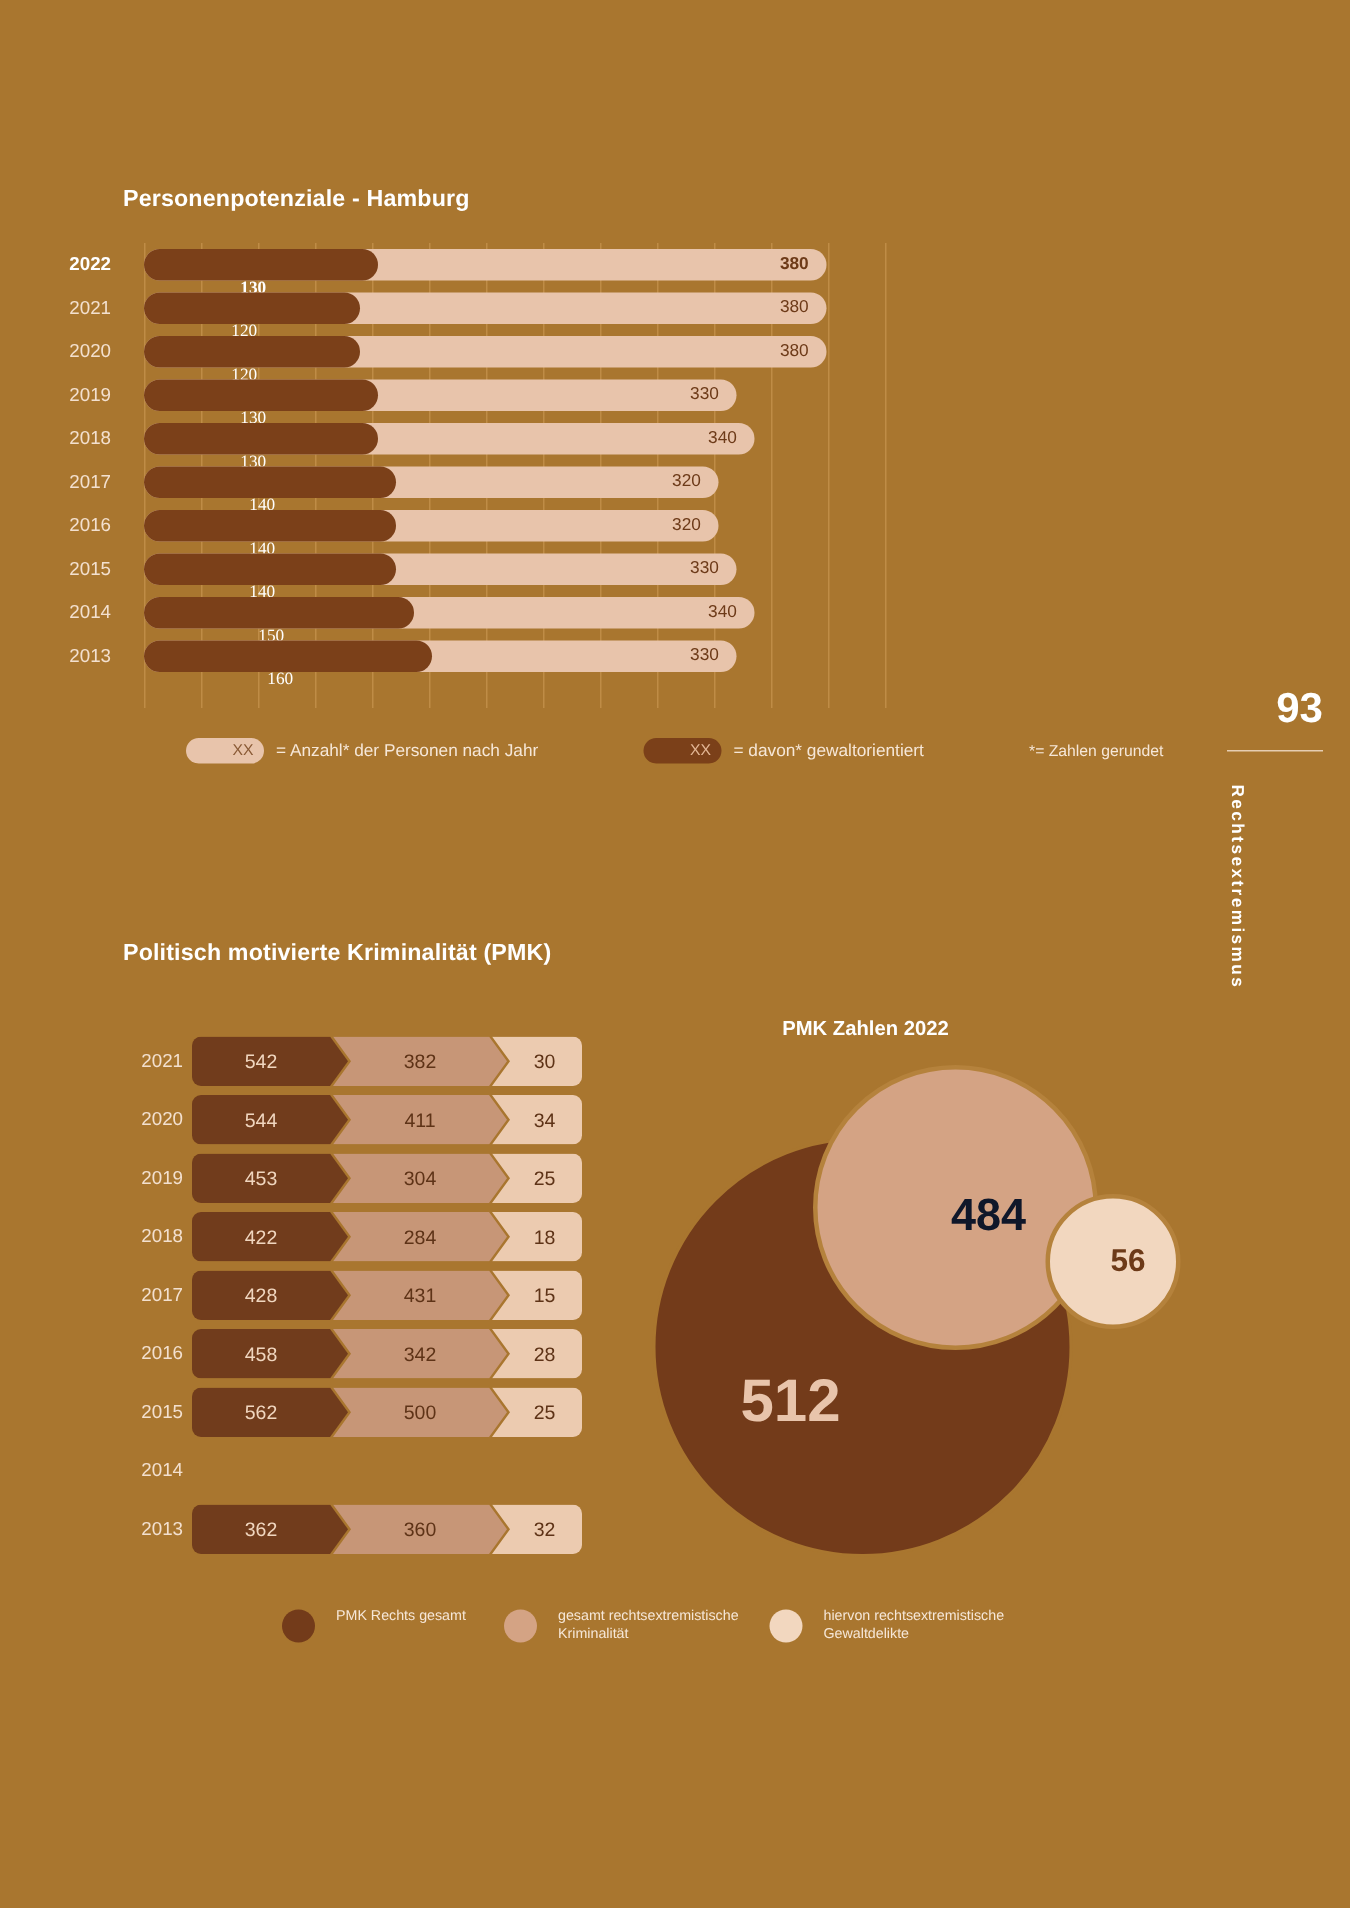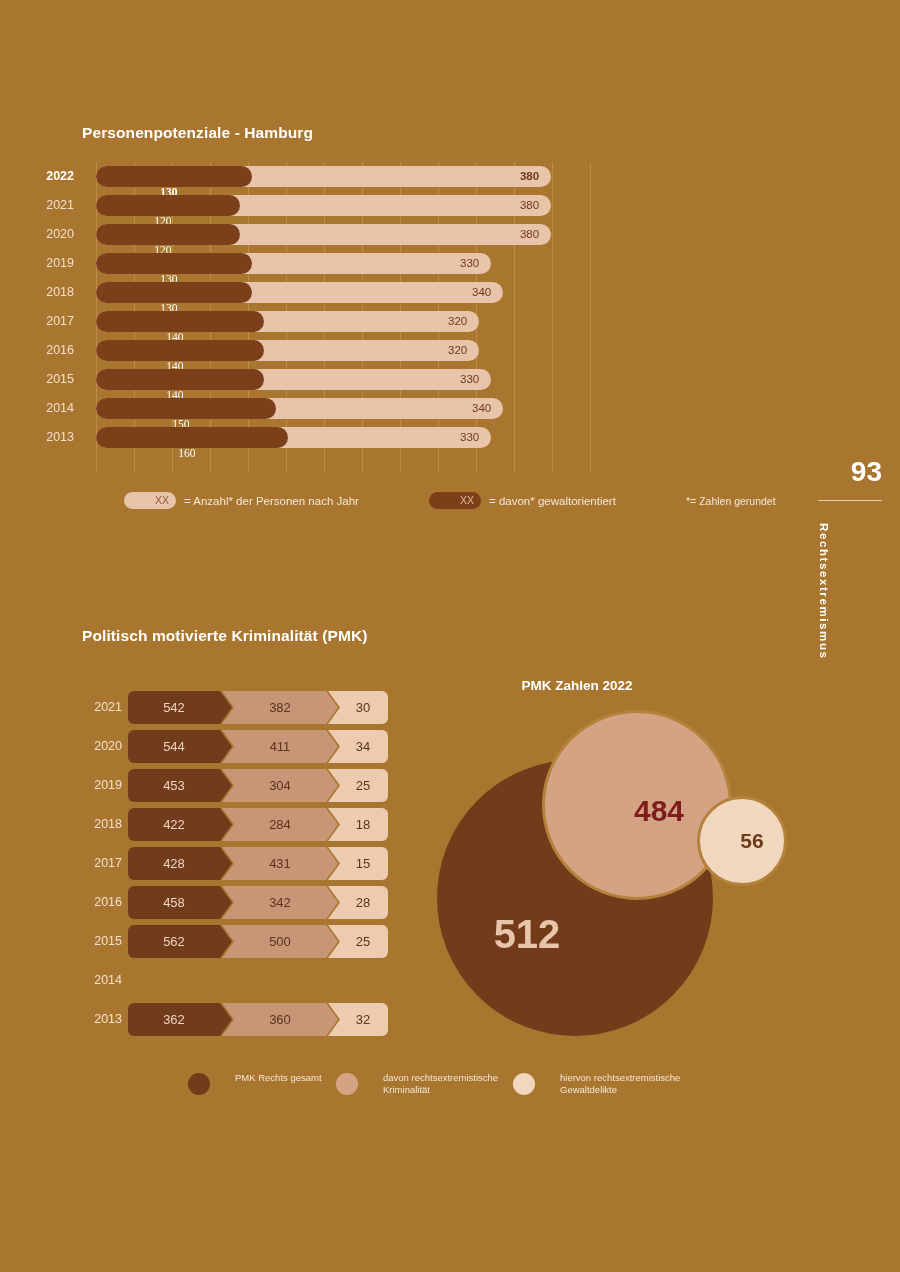--- a/index.html
+++ b/index.html
@@ -118,32 +118,32 @@
   .circ { position: absolute; border-radius: 50%; display: flex; align-items: center; justify-content: center; }
   #circ-total {
     left: 3px; top: 90px; width: 280px; height: 280px;
     background: #733b1a; border: 2px solid #a9762f;
   }
   #circ-total .cv { font-size: 40px; font-weight: bold; color: #e8c4ab; position: relative; left: -48px; top: 36px; }
   #circ-crime {
     left: 110px; top: 42px; width: 190px; height: 190px;
     background: #d4a384; border: 3px solid #b5823c;
   }
-  #circ-crime .cv { font-size: 30px; font-weight: bold; color: #7f1d1d; position: relative; left: 22px; top: 6px; }
+  #circ-crime .cv { font-size: 30px; font-weight: bold; color: #0f172a; position: relative; left: 22px; top: 6px; }
   #circ-viol {
     left: 265px; top: 128px; width: 90px; height: 90px;
     background: #f2d7bf; border: 3px solid #b5823c;
   }
   #circ-viol .cv { font-size: 21px; font-weight: bold; color: #6d3a18; position: relative; left: 10px; top: 0px; }
 
   
   #legend2 { position: absolute; left: 188px; top: 1072px; width: 520px; height: 34px; }
   .lg2 { position: absolute; display: flex; align-items: flex-start; }
   .lg2-dot { width: 22px; height: 22px; border-radius: 50%; flex: 0 0 22px; margin-top: 1px; }
-  .lg2-txt { font-size: 9.5px; color: #f6e7d8; margin-left: 25px; line-height: 11.5px; max-width: 140px; }
+  .lg2-txt { font-size: 9.5px; color: #f6e7d8; margin-left: 14px; line-height: 11.5px; max-width: 140px; }
 
   
   #footnote {
     position: absolute; left: 0; top: 1134px; width: 900px;
     text-align: center; font-size: 10.5px; color: #f6e7d8;
   }
 </style>
 </head>
 <body>
 
@@ -365,21 +365,21 @@
     </div>
   </div>
 
   <div id="legend2">
       <div class="lg2" style="left: 0px; top: 0px;">
         <span class="lg2-dot" style="background: rgb(115, 59, 26);"></span>
         <span class="lg2-txt">PMK Rechts gesamt</span>
       </div>
       <div class="lg2" style="left: 148px; top: 0px;">
         <span class="lg2-dot" style="background: rgb(212, 163, 132);"></span>
-        <span class="lg2-txt">davon rechtsextremistische Kriminalität</span>
+        <span class="lg2-txt">gesamt rechtsextremistische Kriminalität</span>
       </div>
       <div class="lg2" style="left: 325px; top: 0px;">
         <span class="lg2-dot" style="background: rgb(242, 215, 191);"></span>
         <span class="lg2-txt">hiervon rechtsextremistische Gewaltdelikte</span>
       </div>
     </div>
 
 
 </div>
 

